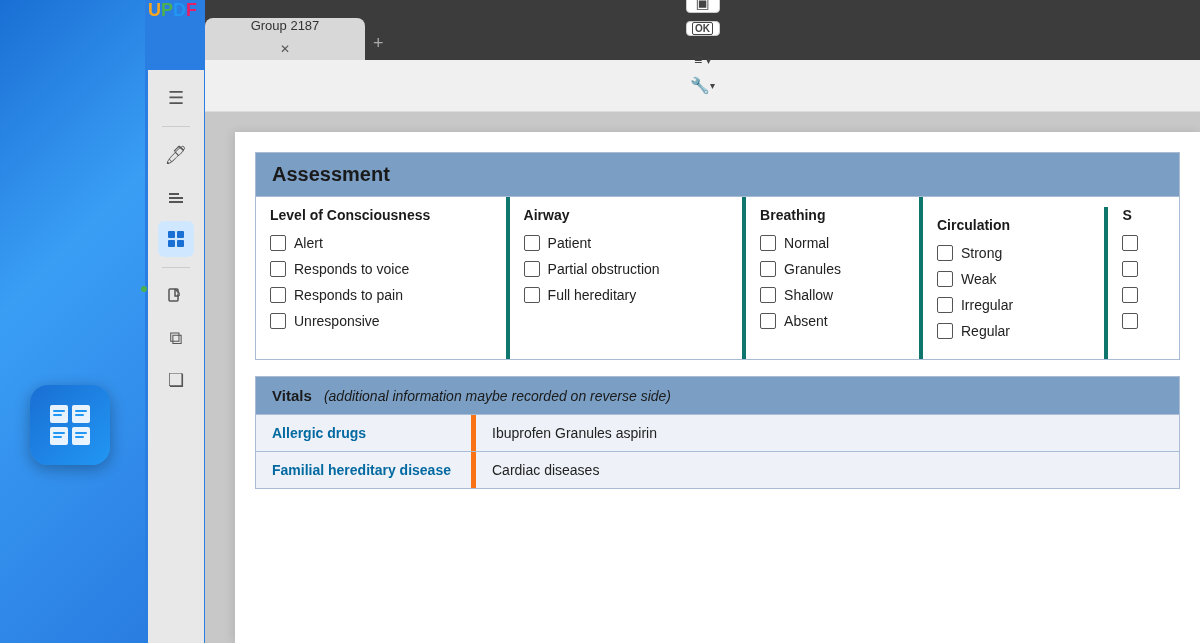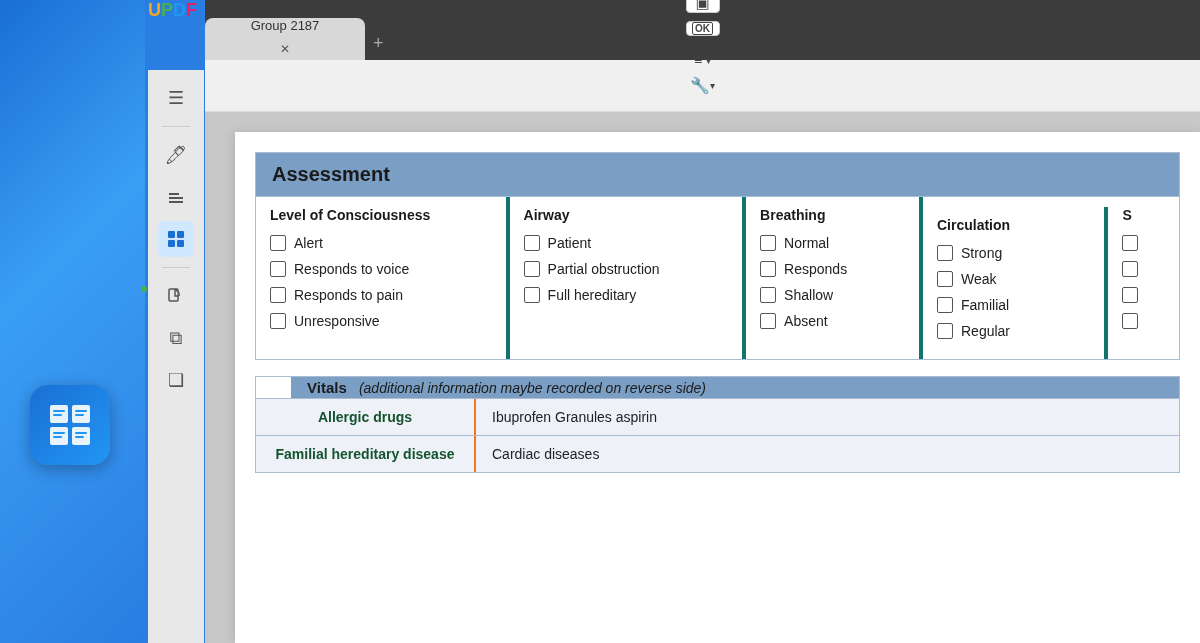--- a/index.html
+++ b/index.html
@@ -288,24 +288,23 @@
     }
 
     
     .vitals-section {
       margin: 16px 20px 0 20px;
       border: 1px solid #aabbd4;
     }
 
     .vitals-header {
       background: #7b9fc4;
-      padding: 2px 16px;
+      padding: 10px 16px;
       font-size: 15px;
       color: #1a1a1a;
-      margin-left: 35px;
     }
 
     .vitals-header .vitals-label {
       font-weight: 700;
     }
 
     .vitals-header .vitals-note {
       font-style: italic;
       font-weight: 400;
       margin-left: 8px;
@@ -320,24 +319,23 @@
 
     .vitals-row:nth-child(even) {
       background: #eef2f8;
     }
 
     .vitals-label-cell {
       width: 220px;
       padding: 10px 16px;
       font-size: 14px;
       font-weight: 700;
-      color: #14532d;
-      border-right: 2px solid #f97316;
+      color: #0369a1;
+      border-right: 5px solid #f97316;
       flex-shrink: 0;
-      text-align: center;
     }
 
     .vitals-value-cell {
       flex: 1;
       padding: 10px 16px;
       font-size: 14px;
       color: #222;
     }
   </style>
 </head>
@@ -483,21 +481,21 @@
         </div>
 
         <div class="table-col" style="flex:0.85;">
           <div class="col-header">Breathing</div>
           <div class="checkbox-item">
             <div class="checkbox-box"></div>
             <span>Normal</span>
           </div>
           <div class="checkbox-item">
             <div class="checkbox-box"></div>
-            <span>Responds</span>
+            <span>Granules</span>
           </div>
           <div class="checkbox-item">
             <div class="checkbox-box"></div>
             <span>Shallow</span>
           </div>
           <div class="checkbox-item">
             <div class="checkbox-box"></div>
             <span>Absent</span>
           </div>
         </div>
@@ -507,21 +505,21 @@
           <div class="checkbox-item">
             <div class="checkbox-box"></div>
             <span>Strong</span>
           </div>
           <div class="checkbox-item">
             <div class="checkbox-box"></div>
             <span>Weak</span>
           </div>
           <div class="checkbox-item">
             <div class="checkbox-box"></div>
-            <span>Familial</span>
+            <span>Irregular</span>
           </div>
           <div class="checkbox-item">
             <div class="checkbox-box"></div>
             <span>Regular</span>
           </div>
         </div>
 
         <div class="table-col" style="flex:0.25;border-right:none;overflow:hidden;">
           <div class="col-header">S</div>
           <div class="checkbox-item">

